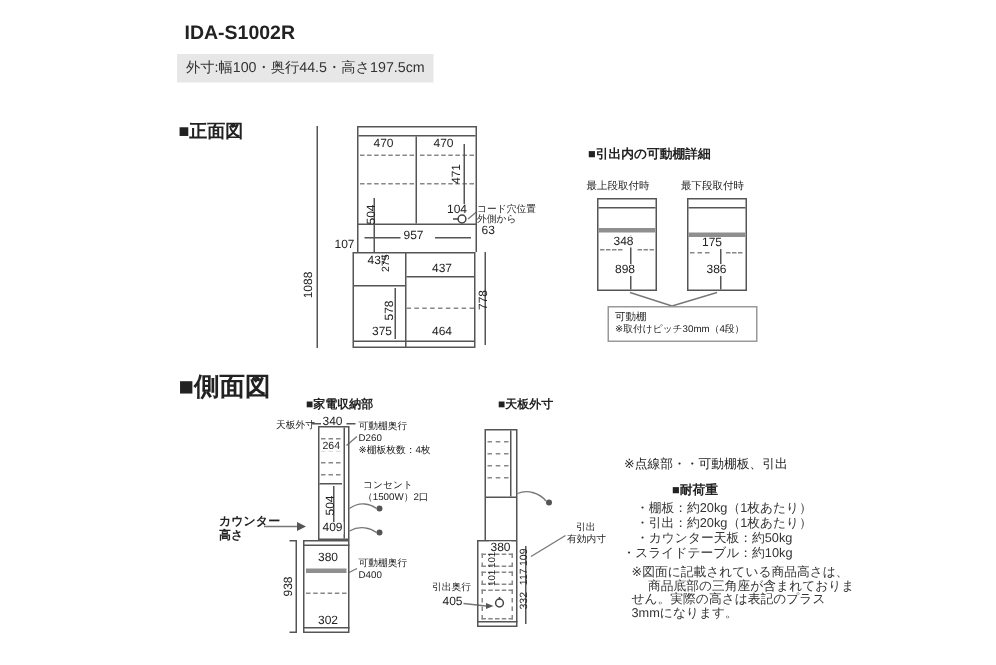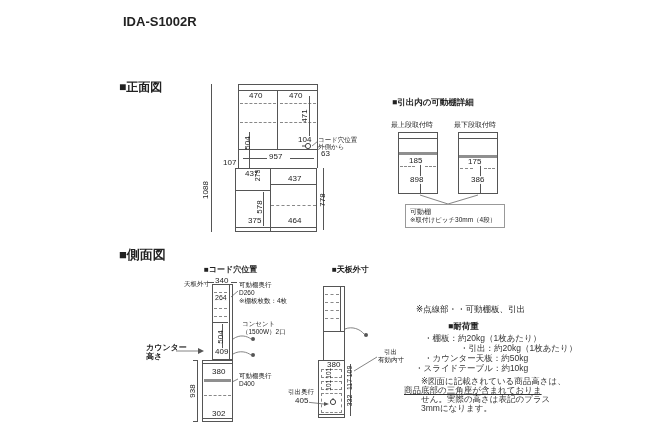--- a/index.html
+++ b/index.html
@@ -51,20 +51,21 @@
     <g fill="#555">
       <circle cx="253" cy="339" r="2"></circle>
       <circle cx="253" cy="355" r="2"></circle>
       <circle cx="366" cy="335" r="2"></circle>
       <polygon points="198,348 204,351 198,354"></polygon>
       <polygon points="324,402 329,404 324,406"></polygon>
     </g>
   </svg>
 
   <div class="abs h1" style="left:123px; top:14px;">IDA-S1002R</div>
+  <div class="abs chip" style="left:118px; top:36px;">外寸:幅100・奥行44.5・高さ197.5cm</div>
 
   <div class="abs sec" style="left:119px; top:79px;">■正面図</div>
 
   <div>
 
     <div class="box" style="left:238px; top:84px; width:80px; height:66px;"></div>
     <div class="hl" style="left:239px; top:90px; width:78px;"></div>
     <div class="vl" style="left:277px; top:91px; height:58px;"></div>
     <div class="hd" style="left:240px; top:103px; width:36px;"></div>
     <div class="hd" style="left:280px; top:103px; width:36px;"></div>
@@ -116,40 +117,40 @@
   <div class="lbl" style="left:391px; top:121px; font-size:7px;">最上段取付時</div>
   <div class="lbl" style="left:454px; top:121px; font-size:7px;">最下段取付時</div>
 
   <div>
     <div class="box" style="left:398px; top:132px; width:40px; height:62px;"></div>
     <div class="hl" style="left:399px; top:138px; width:38px;"></div>
     <div class="bar" style="left:399px; top:152px; width:38px; height:3px;"></div>
     <div class="hd" style="left:400px; top:166px; width:15px;"></div>
     <div class="hd" style="left:425px; top:166px; width:11px;"></div>
     <div class="vl" style="left:420px; top:157px; height:36px;"></div>
-    <div class="d" style="left:408px; top:157px;">185</div>
+    <div class="d" style="left:408px; top:157px;">348</div>
     <div class="d" style="left:409px; top:176px;">898</div>
   </div>
   <div>
     <div class="box" style="left:458px; top:132px; width:40px; height:62px;"></div>
     <div class="hl" style="left:459px; top:138px; width:38px;"></div>
     <div class="bar" style="left:459px; top:155px; width:38px; height:3px;"></div>
     <div class="hd" style="left:460px; top:168px; width:13px;"></div>
     <div class="hd" style="left:484px; top:168px; width:11px;"></div>
     <div class="vl" style="left:480px; top:160px; height:33px;"></div>
     <div class="d" style="left:467px; top:158px;">175</div>
     <div class="d" style="left:470px; top:176px;">386</div>
   </div>
   <div class="notebox" style="left:405px; top:204px; width:100px;">
     <span class="l1">可動棚</span>
     <span class="l2">※取付けピッチ30mm（4段）</span>
   </div>
 
-  <div class="abs sec" style="left:119px; top:246px; font-size:13px;">■側面図</div>
-  <div class="abs sub" style="left:204px; top:264px; font-size:8px;">■コード穴位置</div>
+  <div class="abs sec" style="left:119px; top:246px; font-size:17px;">■側面図</div>
+  <div class="abs sub" style="left:204px; top:264px; font-size:8px;">■家電収納部</div>
   <div class="abs sub" style="left:332px; top:264px; font-size:8px;">■天板外寸</div>
 
   <div>
     <div class="lbl" style="left:184px; top:280px;">天板外寸</div>
     <div class="d" style="left:214px; top:277px;">340</div>
     <div class="hl" style="left:208px; top:282px; width:6px;"></div>
     <div class="hl" style="left:231px; top:282px; width:6px;"></div>
 
     <div class="box" style="left:212px; top:284px; width:21px; height:76px;"></div>
     <div class="vl" style="left:229px; top:285px; height:74px;"></div>
@@ -220,22 +221,22 @@
     <div class="d v" style="left:343px; top:397px; font-size:7px;">332</div>
 
     <div class="lbl" style="left:288px; top:388px;">引出奥行</div>
     <div class="d" style="left:294px; top:397px;">405</div>
   </div>
 
   <div>
     <div class="lbl lbl8" style="left:416px; top:304px;">※点線部・・可動棚板、引出</div>
     <div class="lbl lbl8 b" style="left:424px; top:321px;margin-left:24px;">■耐荷重</div>
     <div class="abs ni" style="left:424px; top:333px;text-align:right;">・棚板：約20kg（1枚あたり）</div>
-    <div class="abs ni" style="left:424px; top:343px;margin-left:36px;">・引出：約20kg（1枚あたり）</div>
+    <div class="abs ni" style="left:424px; top:343px;">・引出：約20kg（1枚あたり）</div>
     <div class="abs ni" style="left:424px; top:353px;">・カウンター天板：約50kg</div>
     <div class="abs ni" style="left:415px; top:363px;">・スライドテーブル：約10kg</div>
     <div class="abs ni" style="left:421px; top:376px;">※図面に記載されている商品高さは、</div>
-    <div class="abs ni" style="left:404px; top:385px;text-decoration:underline;">商品底部の三角座が含まれておりま</div>
+    <div class="abs ni" style="left:432px; top:385px;">商品底部の三角座が含まれておりま</div>
     <div class="abs ni" style="left:421px; top:394px;">せん。実際の高さは表記のプラス</div>
     <div class="abs ni" style="left:421px; top:403px;">3mmになります。</div>
   </div>
 
 </div>
 
 </body></html>

